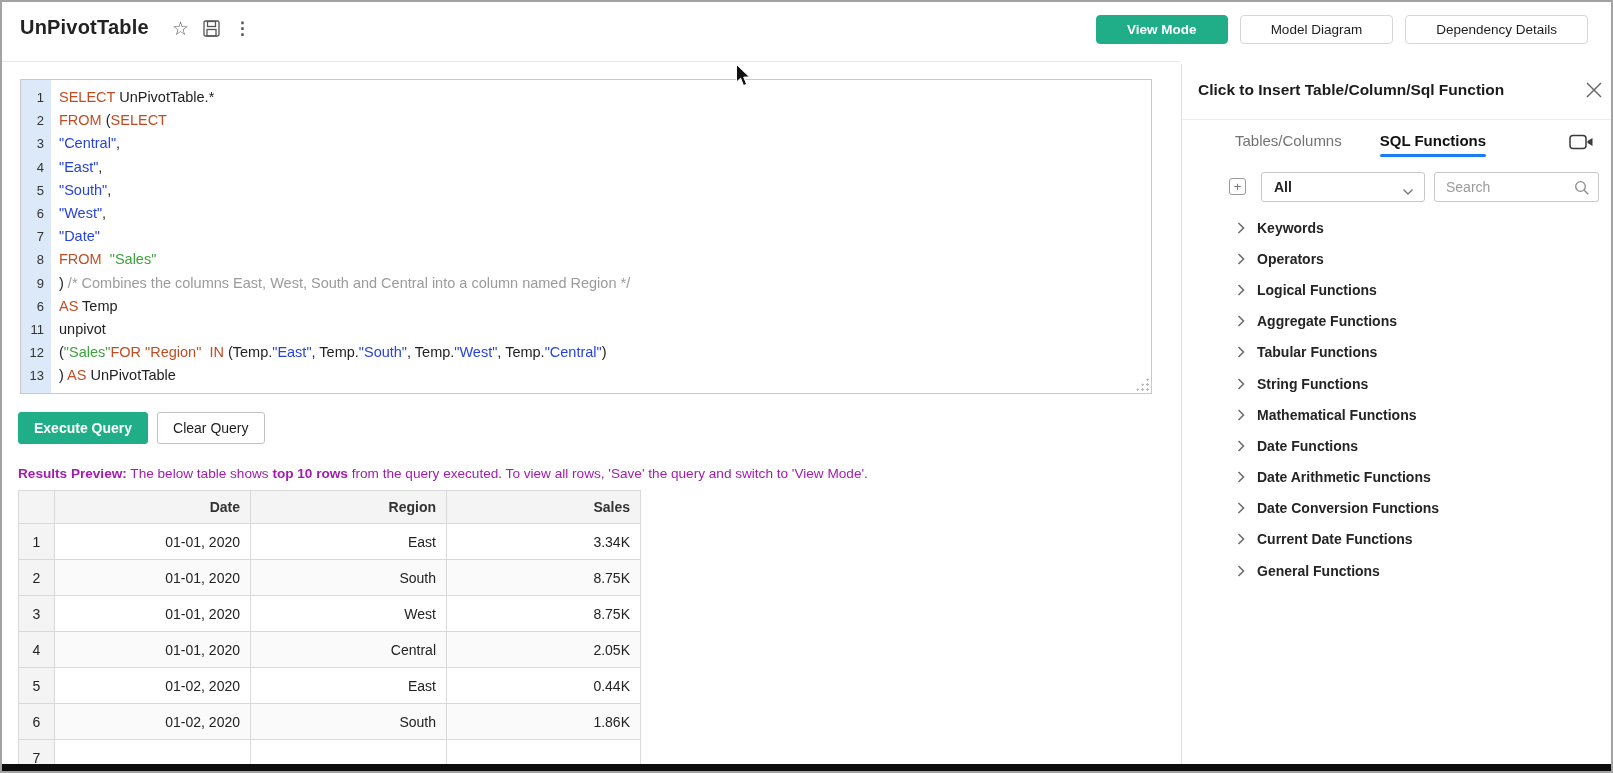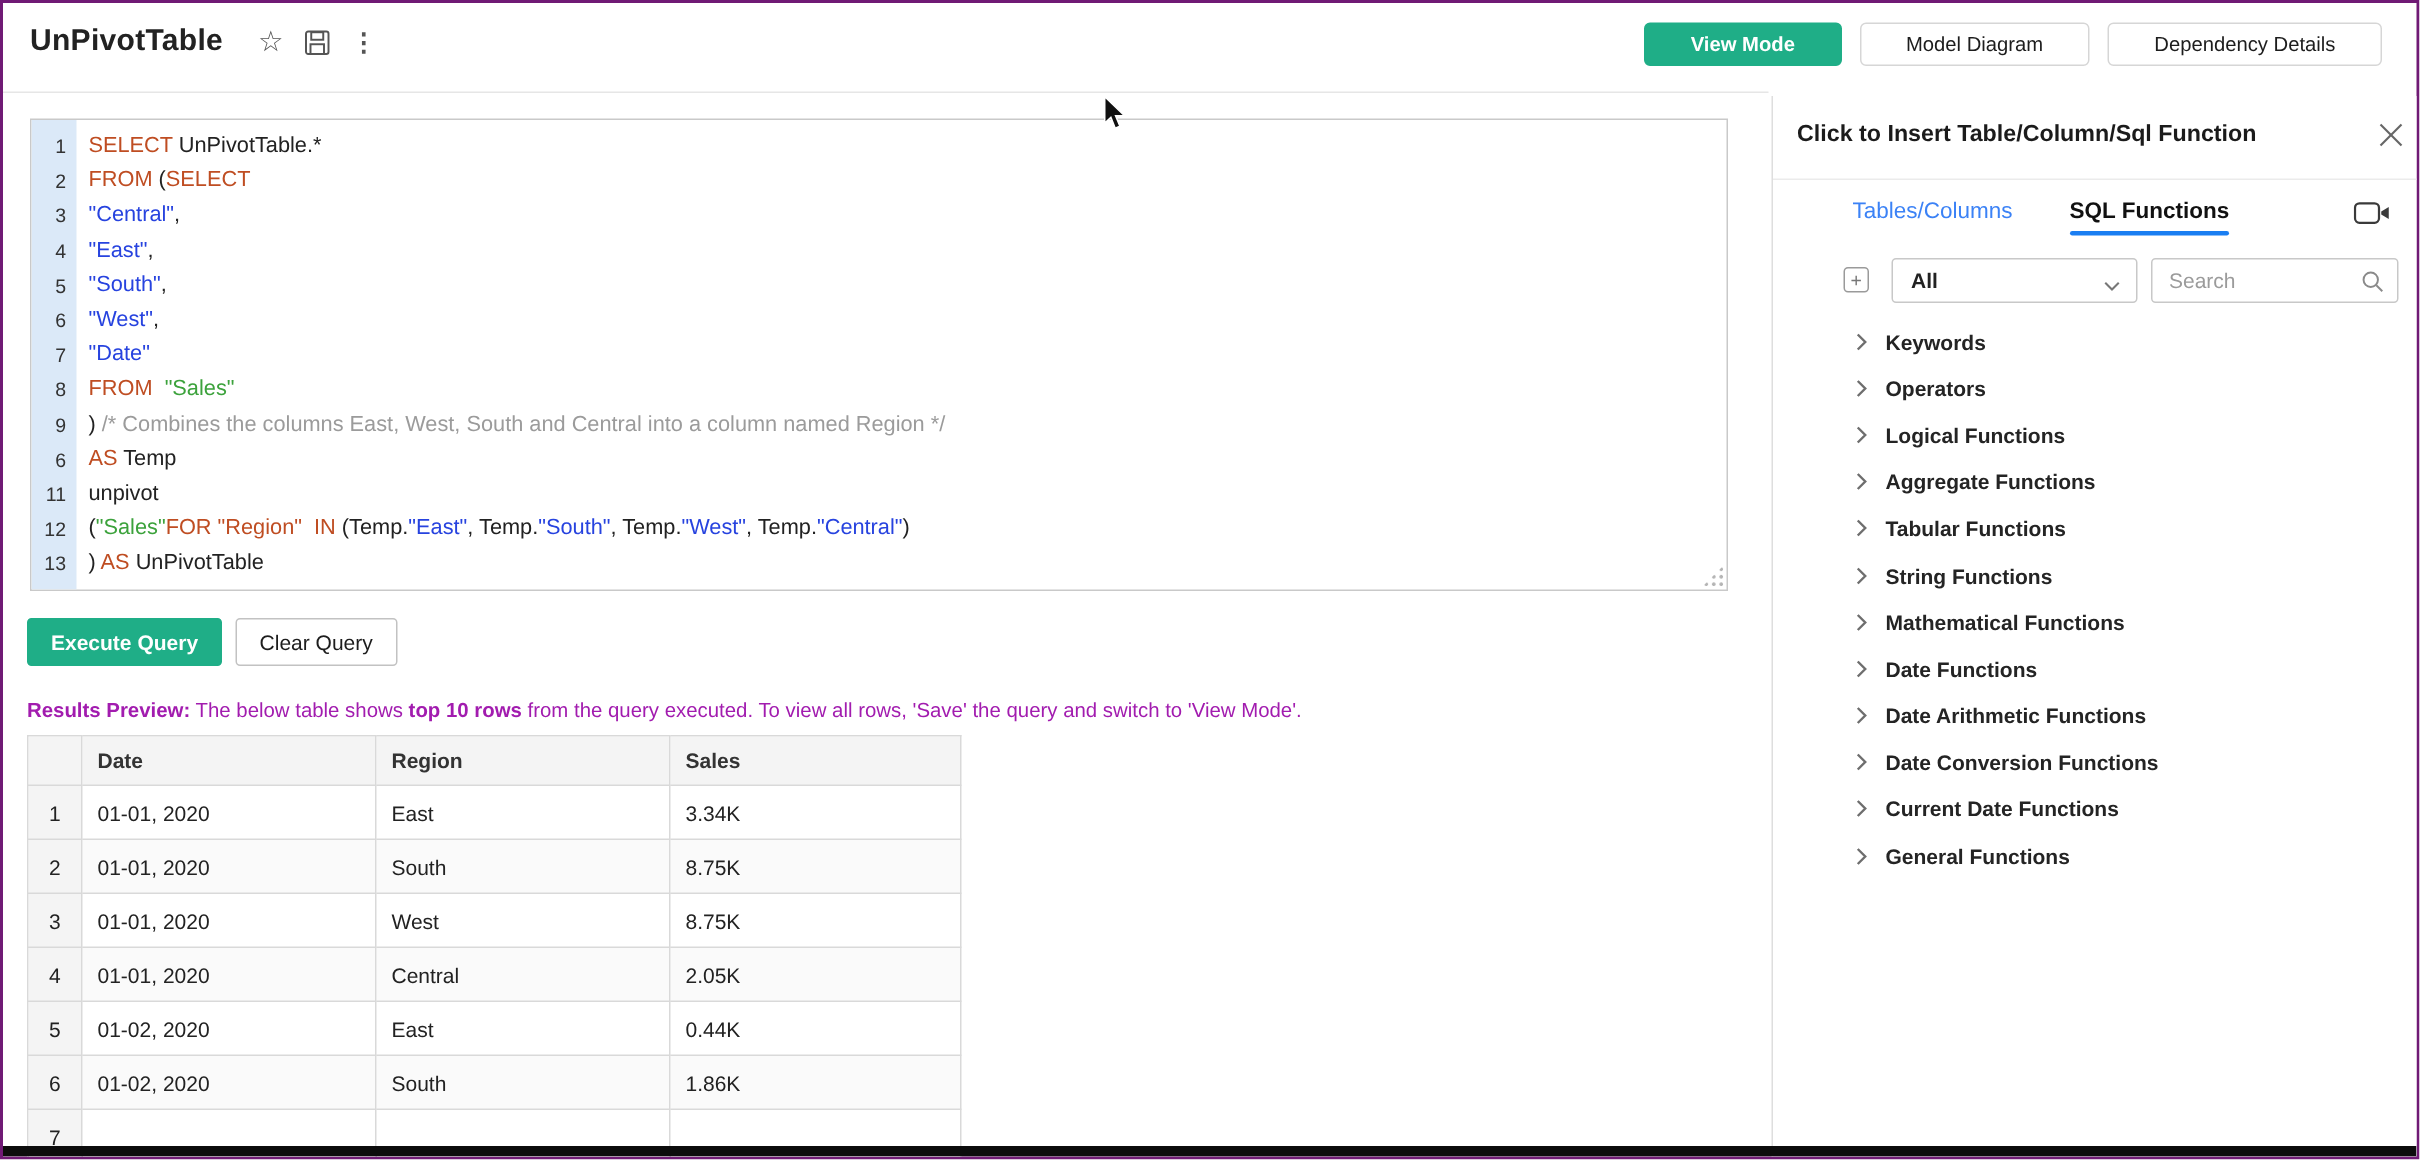--- a/index.html
+++ b/index.html
@@ -1,17 +1,17 @@
 <!DOCTYPE html>
 <html><head>
 <meta charset="utf-8">
 <style>
   * { margin:0; padding:0; box-sizing:border-box; }
   html,body { width:1613px; height:773px; font-family:"Liberation Sans", sans-serif; background:#fff; }
-  .page { position:relative; width:1613px; height:773px; background:#fff; border:2px solid #701a75; overflow:hidden; }
+  .page { position:relative; width:1613px; height:773px; background:#fff; border:2px solid #a3a3a3; overflow:hidden; }
   .bottom-bar { position:absolute; left:0; right:0; bottom:0; height:7px; background:#0c0c0c; z-index:50; }
 
   
   .header { position:absolute; top:0; left:0; width:1177px; height:60px; background:#fff; border-bottom:1px solid #e6e6e6; }
   .page-title { position:absolute; left:18px; top:14px; font-size:20px; font-weight:bold; color:#222; letter-spacing:.2px; }
   .title-icons { position:absolute; left:170px; top:17px; display:flex; align-items:center; gap:14px; color:#555; }
   .star-ic { font-size:19px; color:#555; line-height:1; cursor:pointer; }
   .kebab { font-size:17px; color:#555; letter-spacing:0; line-height:1; cursor:pointer; font-weight:bold; }
   .hdr-buttons { position:absolute; top:13px; right:23px; display:flex; gap:12px; z-index:5; }
   .btn { font-size:13.5px; padding:6px 30px; border-radius:4px; border:1px solid #d6d6d6; background:#fff; color:#1d1d1d; cursor:pointer; font-family:inherit; white-space:nowrap; }
@@ -36,34 +36,34 @@
   .actions { position:absolute; left:16px; top:410px; display:flex; gap:9px; }
   .actions .btn { padding:7px 15px; font-size:14px; border-radius:3px; }
   .actions .btn.white { border-color:#c2c2c2; }
 
   
   .results-line { position:absolute; left:16px; top:464px; font-size:13.6px; color:#a21caf; }
   .results-line b { font-weight:bold; }
 
   
   .rtable { position:absolute; left:16px; top:488px; border-collapse:collapse; table-layout:fixed; }
-  .rtable th, .rtable td { border:1px solid #d9d9d9; font-size:14px; color:#222; text-align:left; padding:0 10px; overflow:hidden; white-space:nowrap; }
+  .rtable th, .rtable td { border:1px solid #d9d9d9; font-size:14px; color:#222; text-align:right; padding:0 10px; overflow:hidden; white-space:nowrap; }
   .rtable thead th { height:33px; background:#f4f4f4; color:#333; font-weight:600; }
   .rtable tbody td { height:36px; background:#fff; }
   .rtable tbody tr:nth-child(even) td { background:#fafafa; }
   .rtable td.rownum, .rtable th.rownum { background:#f4f4f4 !important; text-align:center; padding:0; color:#222; }
   .col-num { width:36px; } .col-date { width:196px; } .col-region { width:196px; } .col-sales { width:194px; }
 
   
   .sidebar { position:absolute; left:1179px; top:62px; width:432px; bottom:0; background:#fff; border-left:1px solid #dedede; }
   .sb-title { position:absolute; left:16px; top:17px; font-size:15.5px; font-weight:bold; color:#1b1b1b; }
   .sb-close { position:absolute; left:403px; top:17px; width:18px; height:18px; cursor:pointer; }
   .sb-divider { position:absolute; left:0; right:0; top:55px; border-top:1px solid #ebebeb; }
   .sb-tabs { position:absolute; left:53px; top:68px; display:flex; gap:38px; align-items:flex-start; }
-  .sb-tab { font-size:15px; color:#3b82f6; padding-bottom:8px; cursor:pointer; position:relative; }
+  .sb-tab { font-size:15px; color:#737373; padding-bottom:8px; cursor:pointer; position:relative; }
   .sb-tab.active { color:#111; font-weight:bold; }
   .sb-tab.active::after { content:""; position:absolute; left:0; right:0; bottom:0; height:3px; background:var(--blue); border-radius:2px; }
   .camera-ic { position:absolute; left:387px; top:69px; cursor:pointer; }
   .sb-filter { position:absolute; left:0; top:108px; width:100%; height:30px; }
   .plus-btn { position:absolute; left:47px; top:6px; width:17px; height:17px; border:1px solid #9a9a9a; border-radius:3px; color:#777; font-size:13px; line-height:15px; text-align:center; cursor:pointer; background:#fff; }
   .all-select { position:absolute; left:79px; top:0; width:164px; height:30px; border:1px solid #c8c8c8; border-radius:3px; background:#fff; cursor:pointer; }
   .all-select .val { position:absolute; left:12px; top:6px; font-size:14px; font-weight:bold; color:#222; }
   .all-select .chev { position:absolute; right:10px; top:9px; }
   .search-box { position:absolute; left:252px; top:0; width:165px; height:30px; border:1px solid #c8c8c8; border-radius:3px; background:#fff; }
   .search-box input { position:absolute; left:0; top:0; width:100%; height:100%; border:none; outline:none; padding:0 28px 0 11px; font-size:14px; font-family:inherit; color:#333; background:transparent; }

